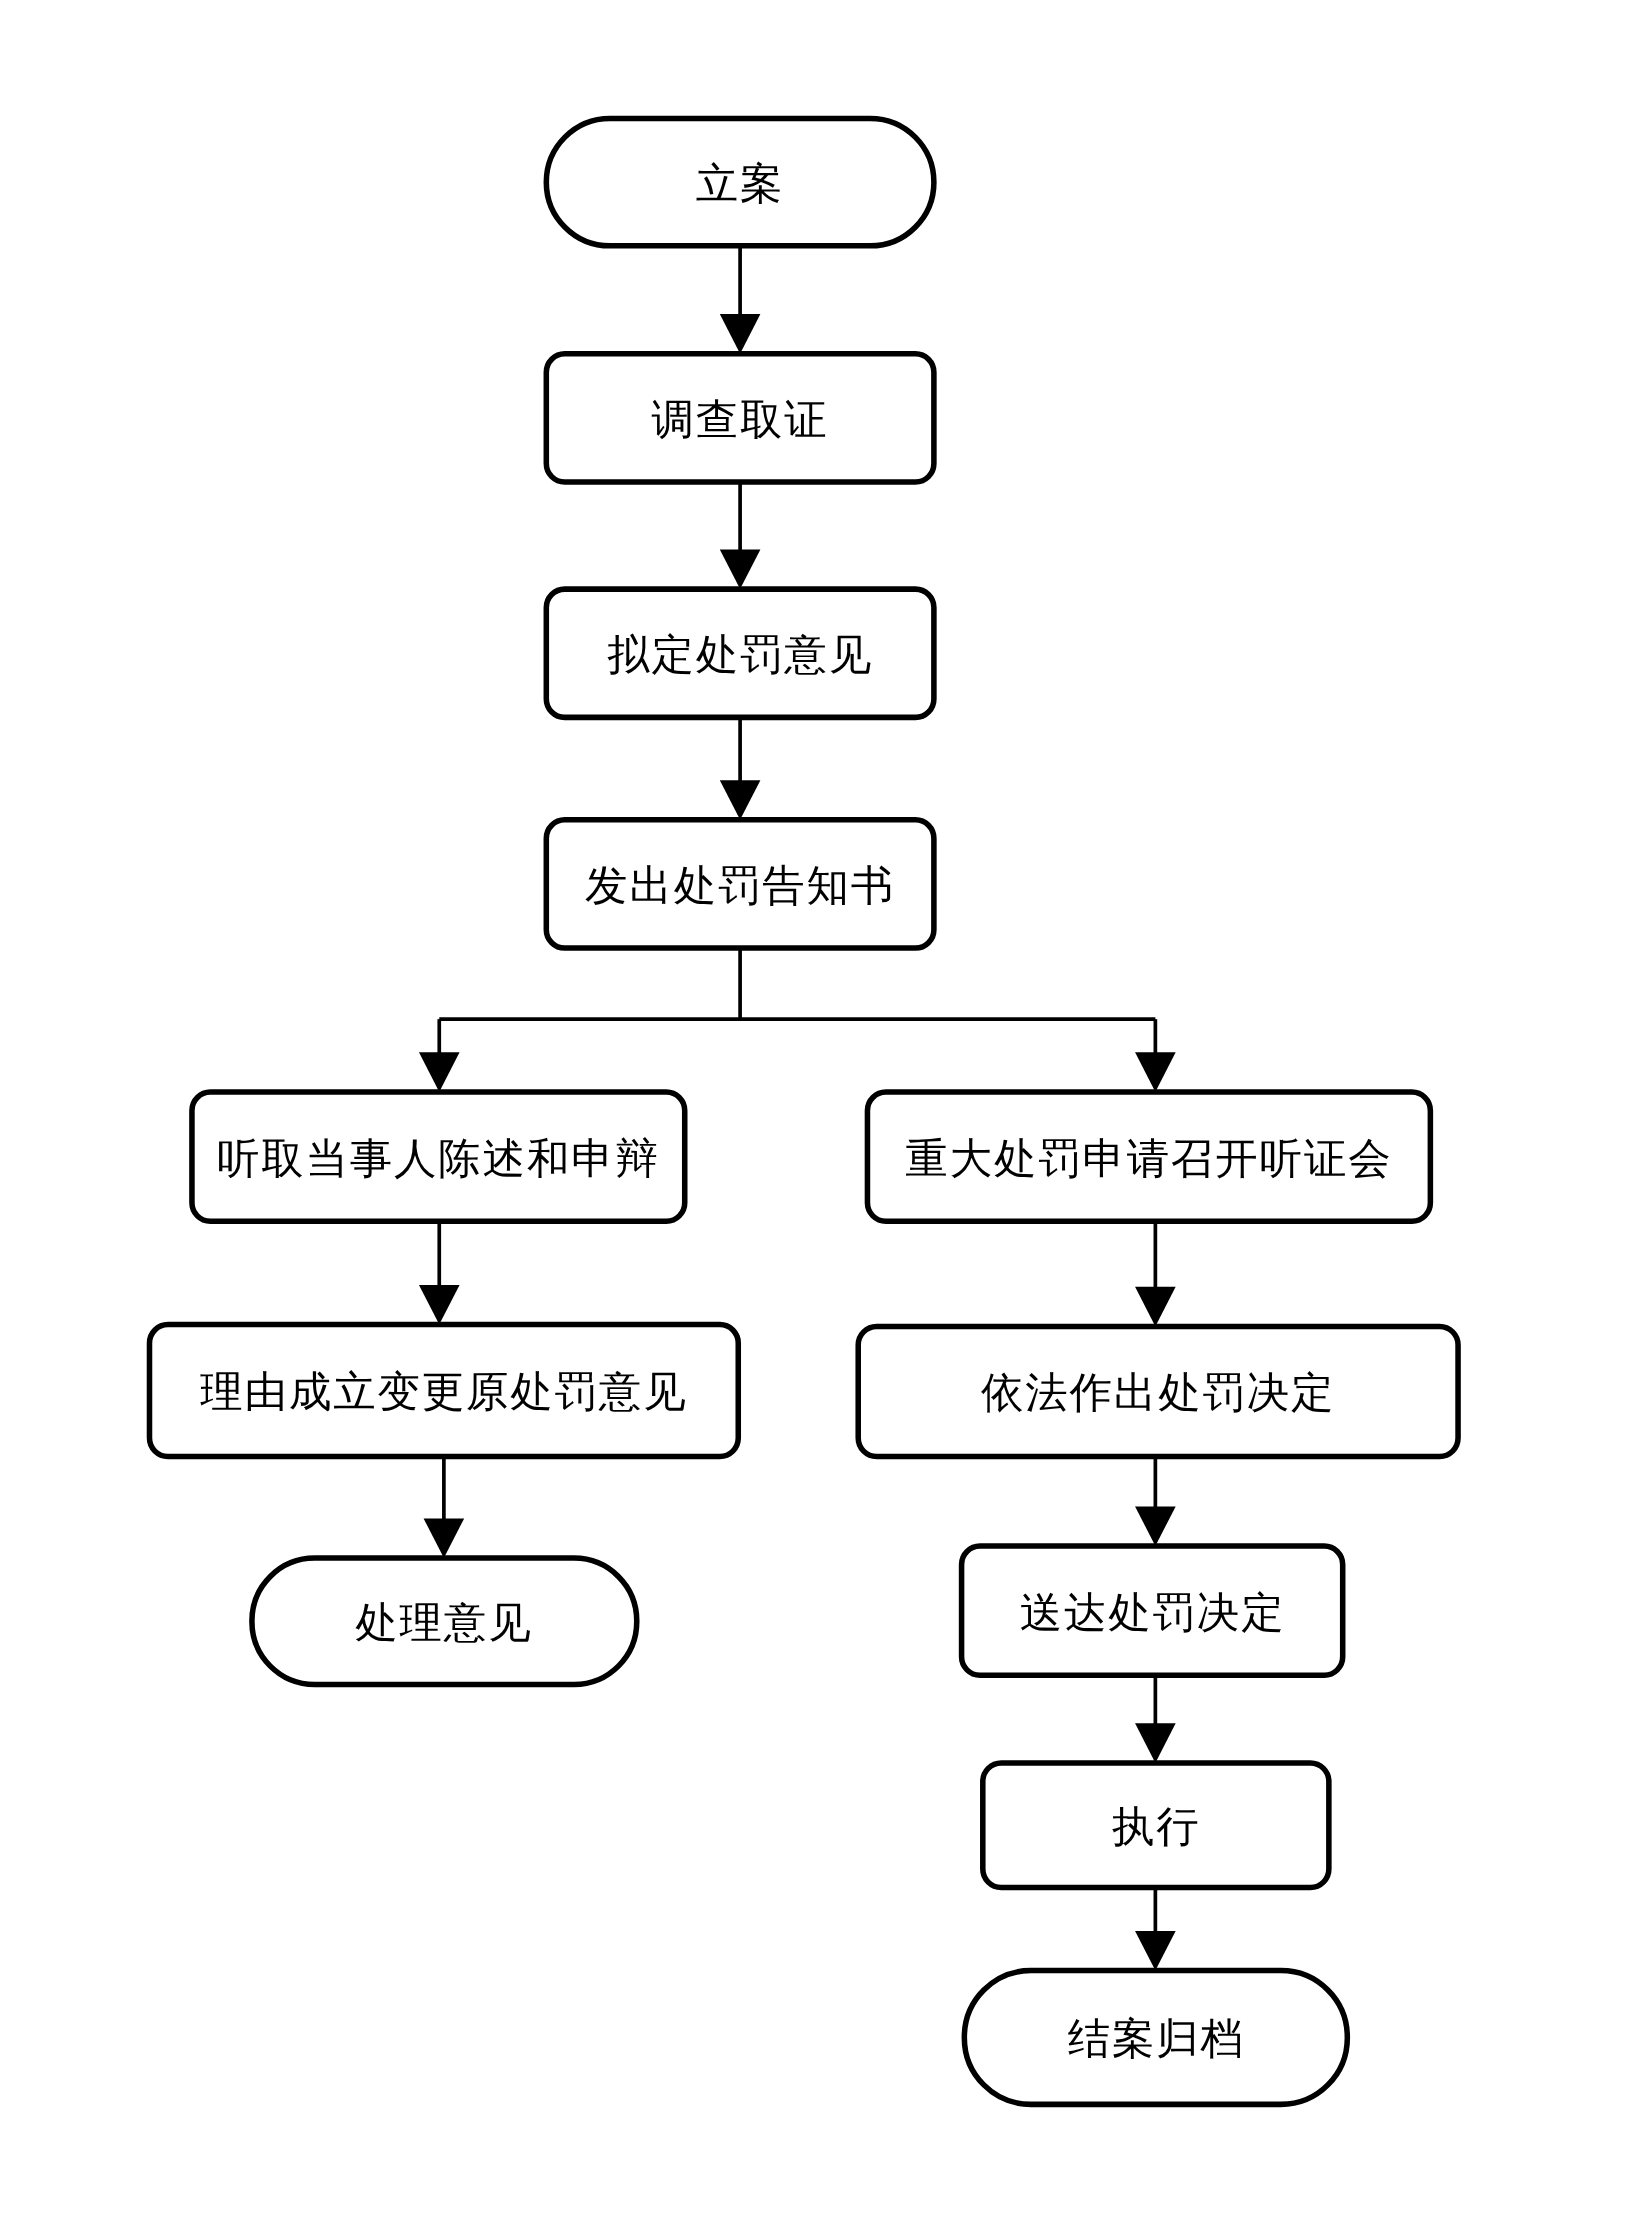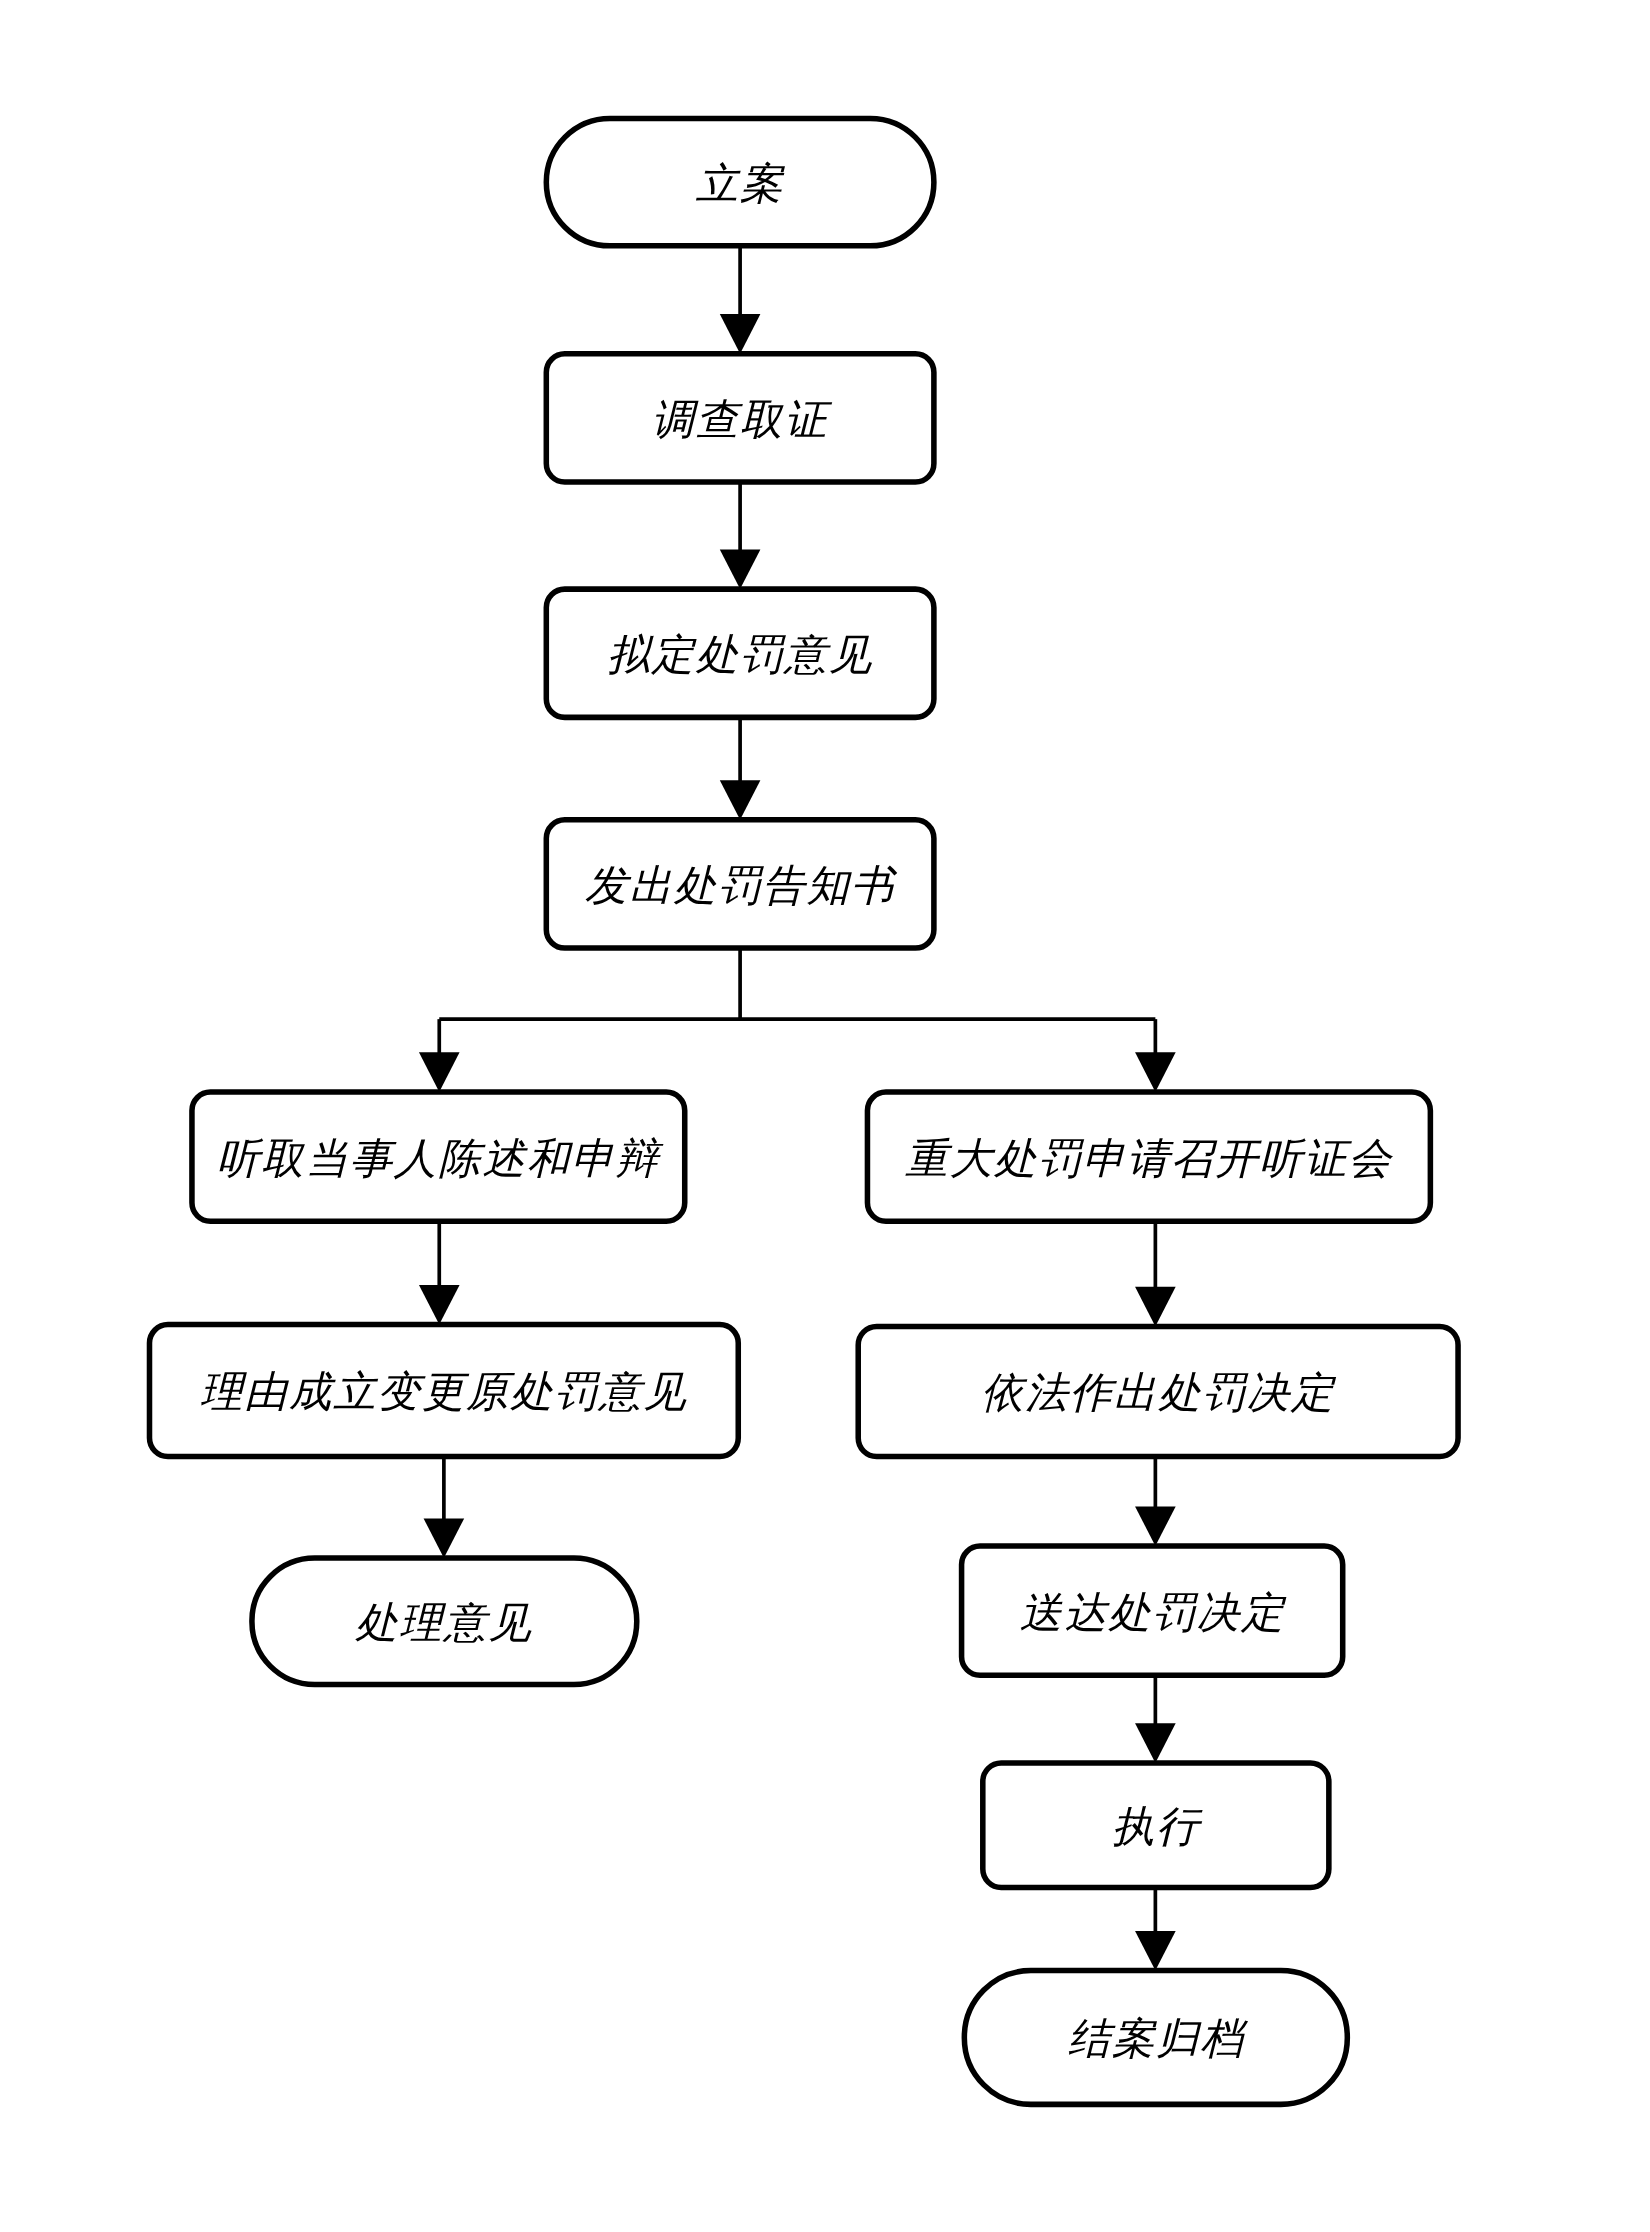--- a/index.html
+++ b/index.html
@@ -11,21 +11,20 @@
     width: 1650px;
     height: 2233px;
     font-family: "Liberation Sans", "DejaVu Sans", sans-serif;
     overflow: hidden;
   }
   #flowchart-root {
     position: relative;
     width: 1650px;
     height: 2233px;
     background: #ffffff;
-    font-style: italic;
   }
   svg.flow-canvas {
     position: absolute;
     top: 0;
     left: 0;
     width: 1650px;
     height: 2233px;
     display: block;
   }
   .node-shape {

